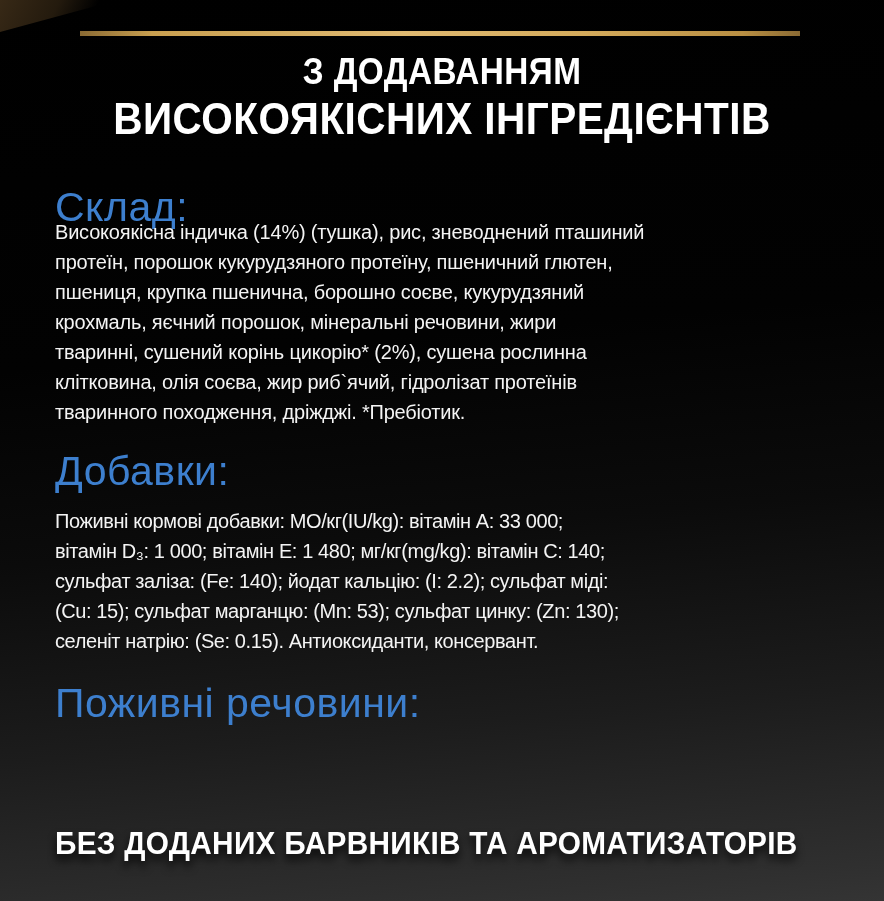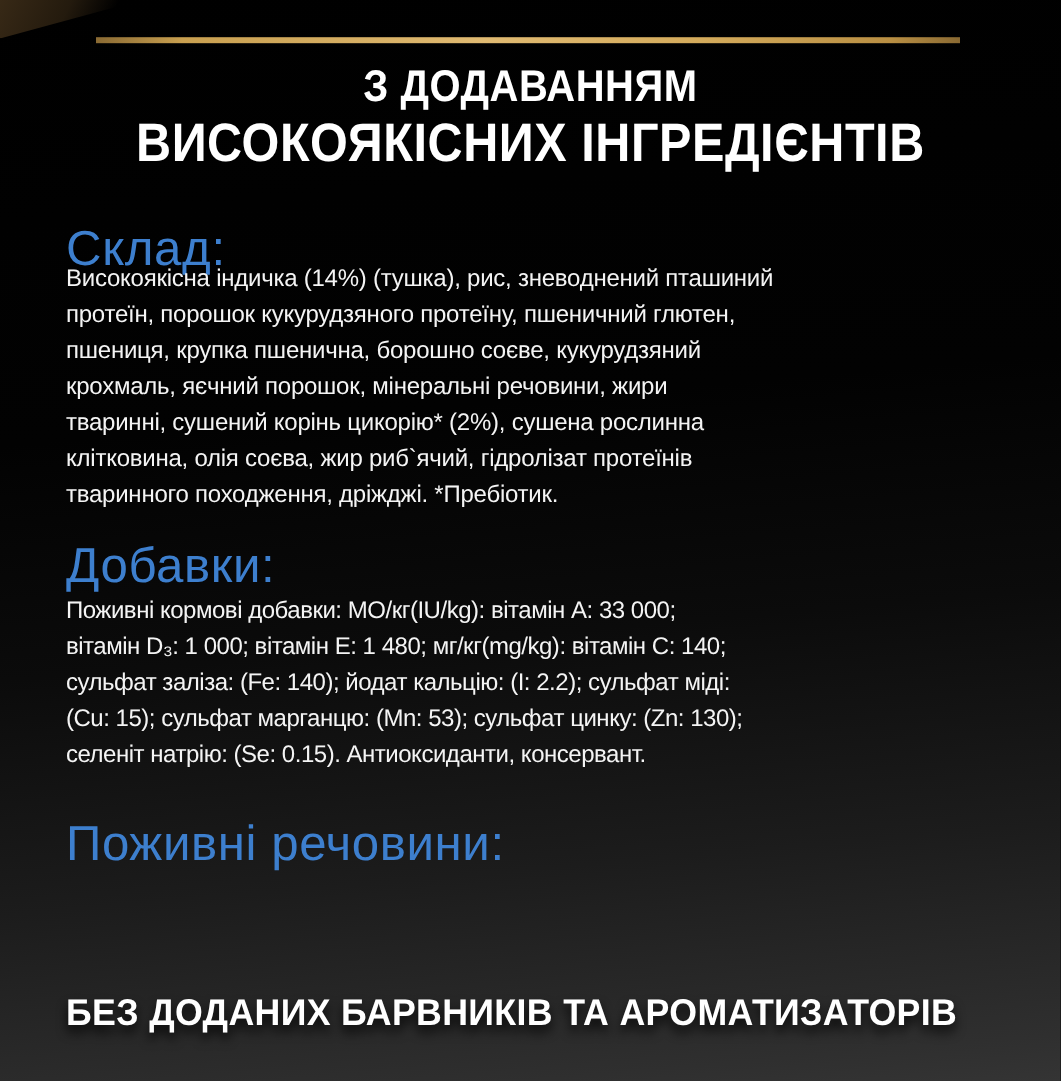--- a/index.html
+++ b/index.html
@@ -43,21 +43,21 @@
     width: 790px;
     margin: 0;
     font-size: 20px;
     line-height: 30px;
     white-space: pre-line;
     color: #f4f4f4;
   }
   .composition-title { top: 184px; }
   .composition-body  { top: 217px; letter-spacing: -0.2px; }
   .additives-title   { top: 448px; }
-  .additives-body    { top: 494px; letter-spacing: -0.4px; }
+  .additives-body    { top: 506px; letter-spacing: -0.4px; }
   .nutrients-title   { top: 680px; }
   .nutrients-body    { top: 703px; letter-spacing: 1.6px; line-height: 31px; }
   .footer-claim {
     position: absolute;
     left: 55px; top: 826px;
     font-size: 31px;
     font-weight: 700;
     color: #ffffff;
     letter-spacing: 0.3px;
     transform: scaleX(0.96);

